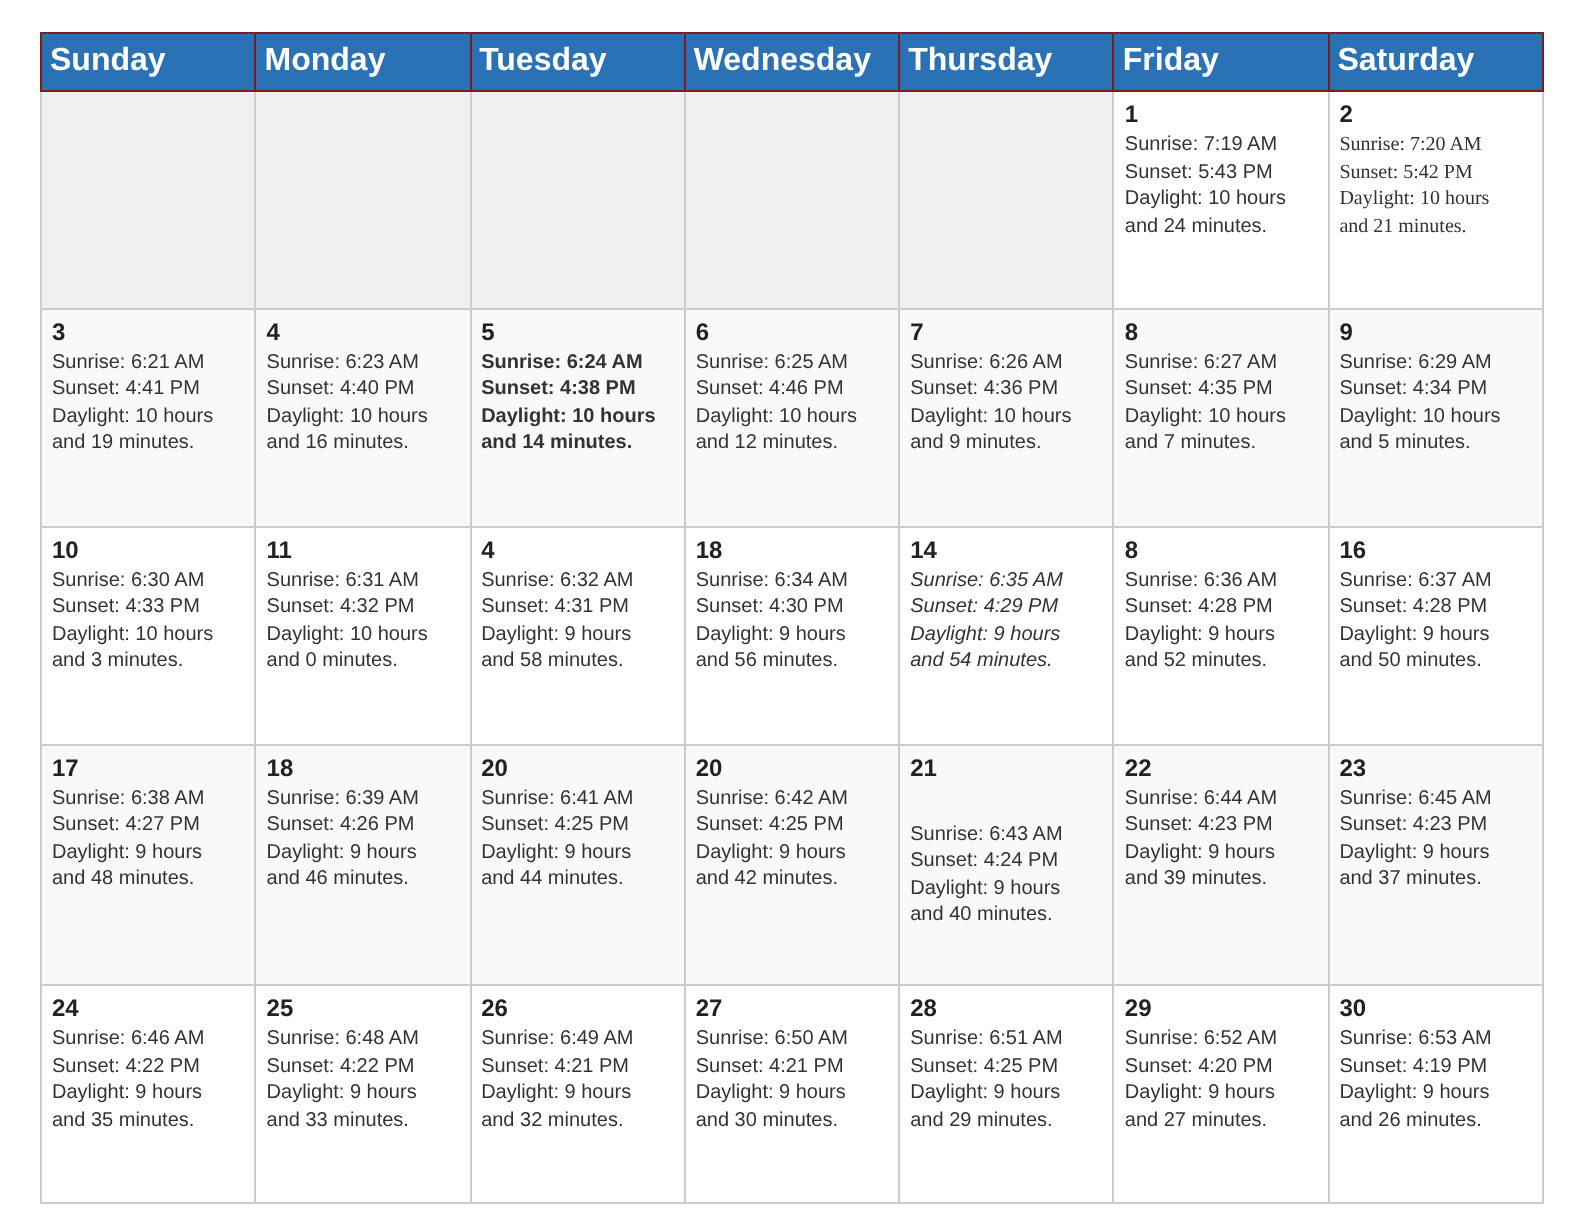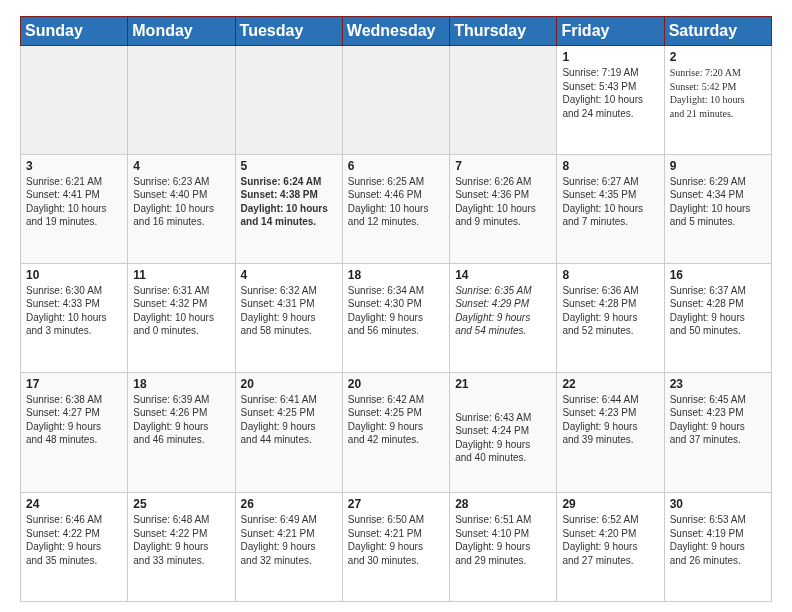--- a/index.html
+++ b/index.html
@@ -325,21 +325,21 @@
           <td>
             <span class="day-number">27</span>
             <div class="day-info" style="white-space: pre-line;">Sunrise: 6:50 AM
 Sunset: 4:21 PM
 Daylight: 9 hours
 and 30 minutes.</div>
           </td>
           <td>
             <span class="day-number">28</span>
             <div class="day-info" style="white-space: pre-line;">Sunrise: 6:51 AM
-Sunset: 4:10 PM
+Sunset: 4:25 PM
 Daylight: 9 hours
 and 29 minutes.</div>
           </td>
           <td>
             <span class="day-number">29</span>
             <div class="day-info" style="white-space: pre-line;">Sunrise: 6:52 AM
 Sunset: 4:20 PM
 Daylight: 9 hours
 and 27 minutes.</div>
           </td>

